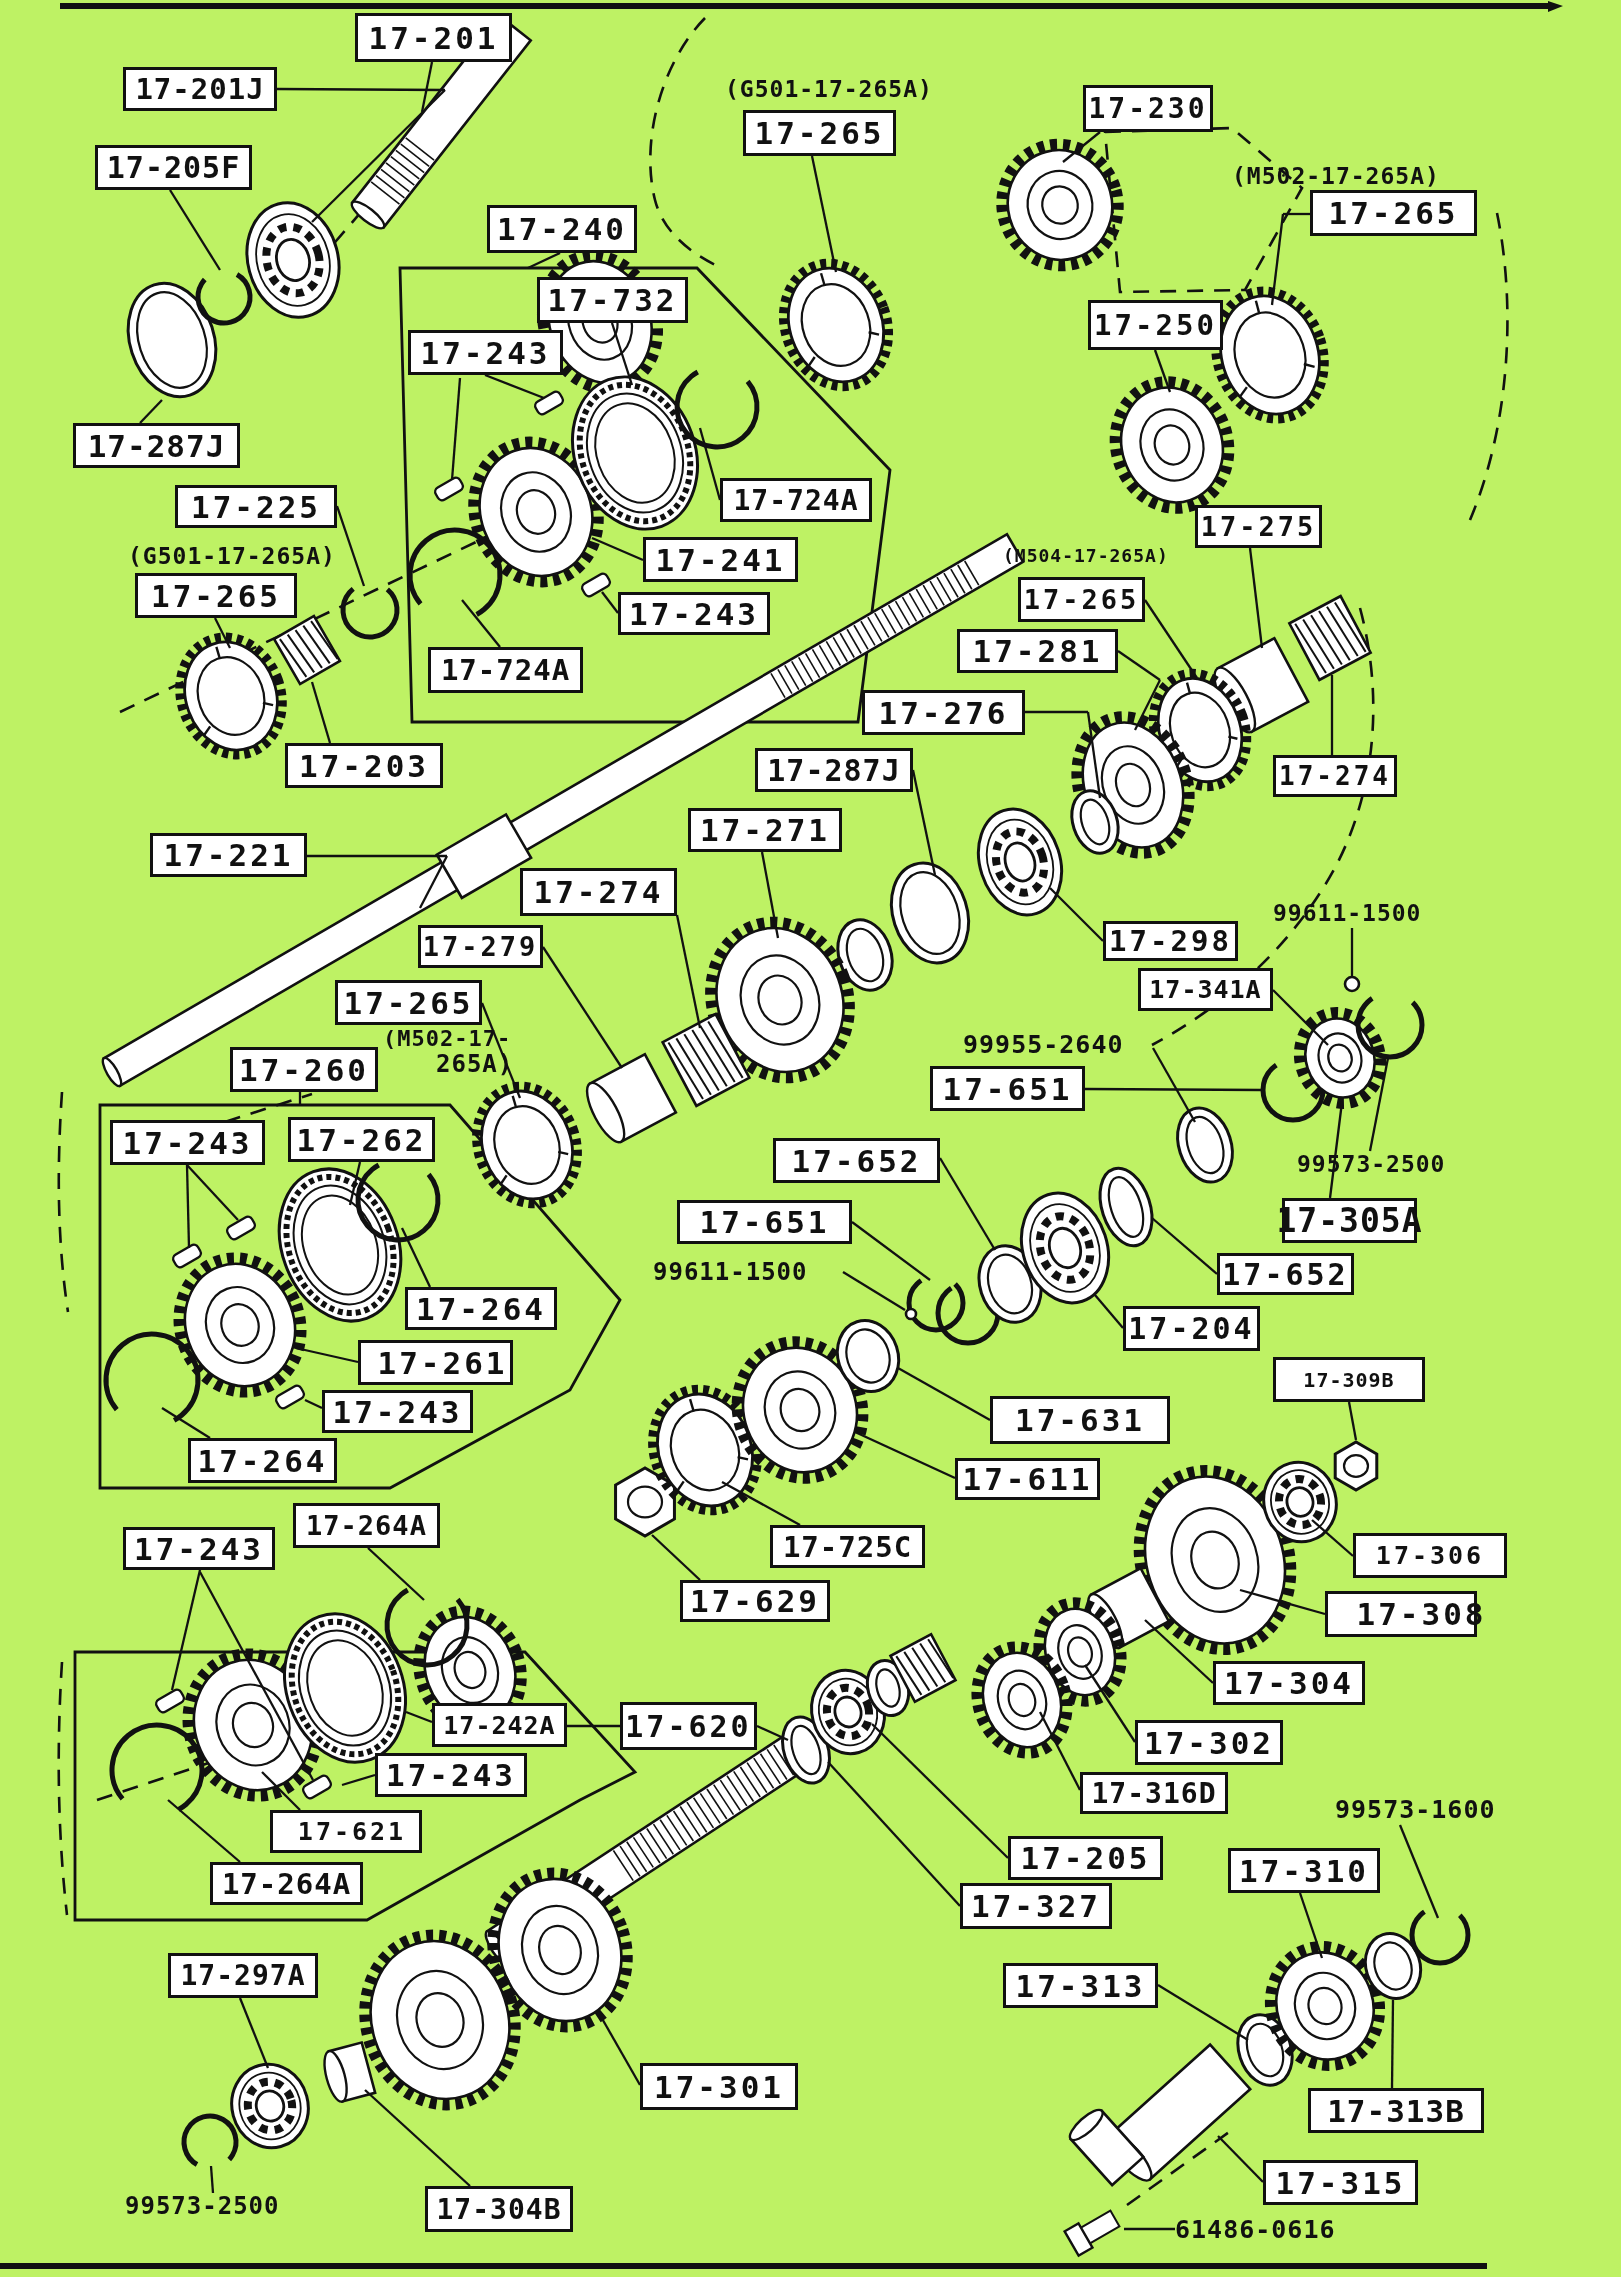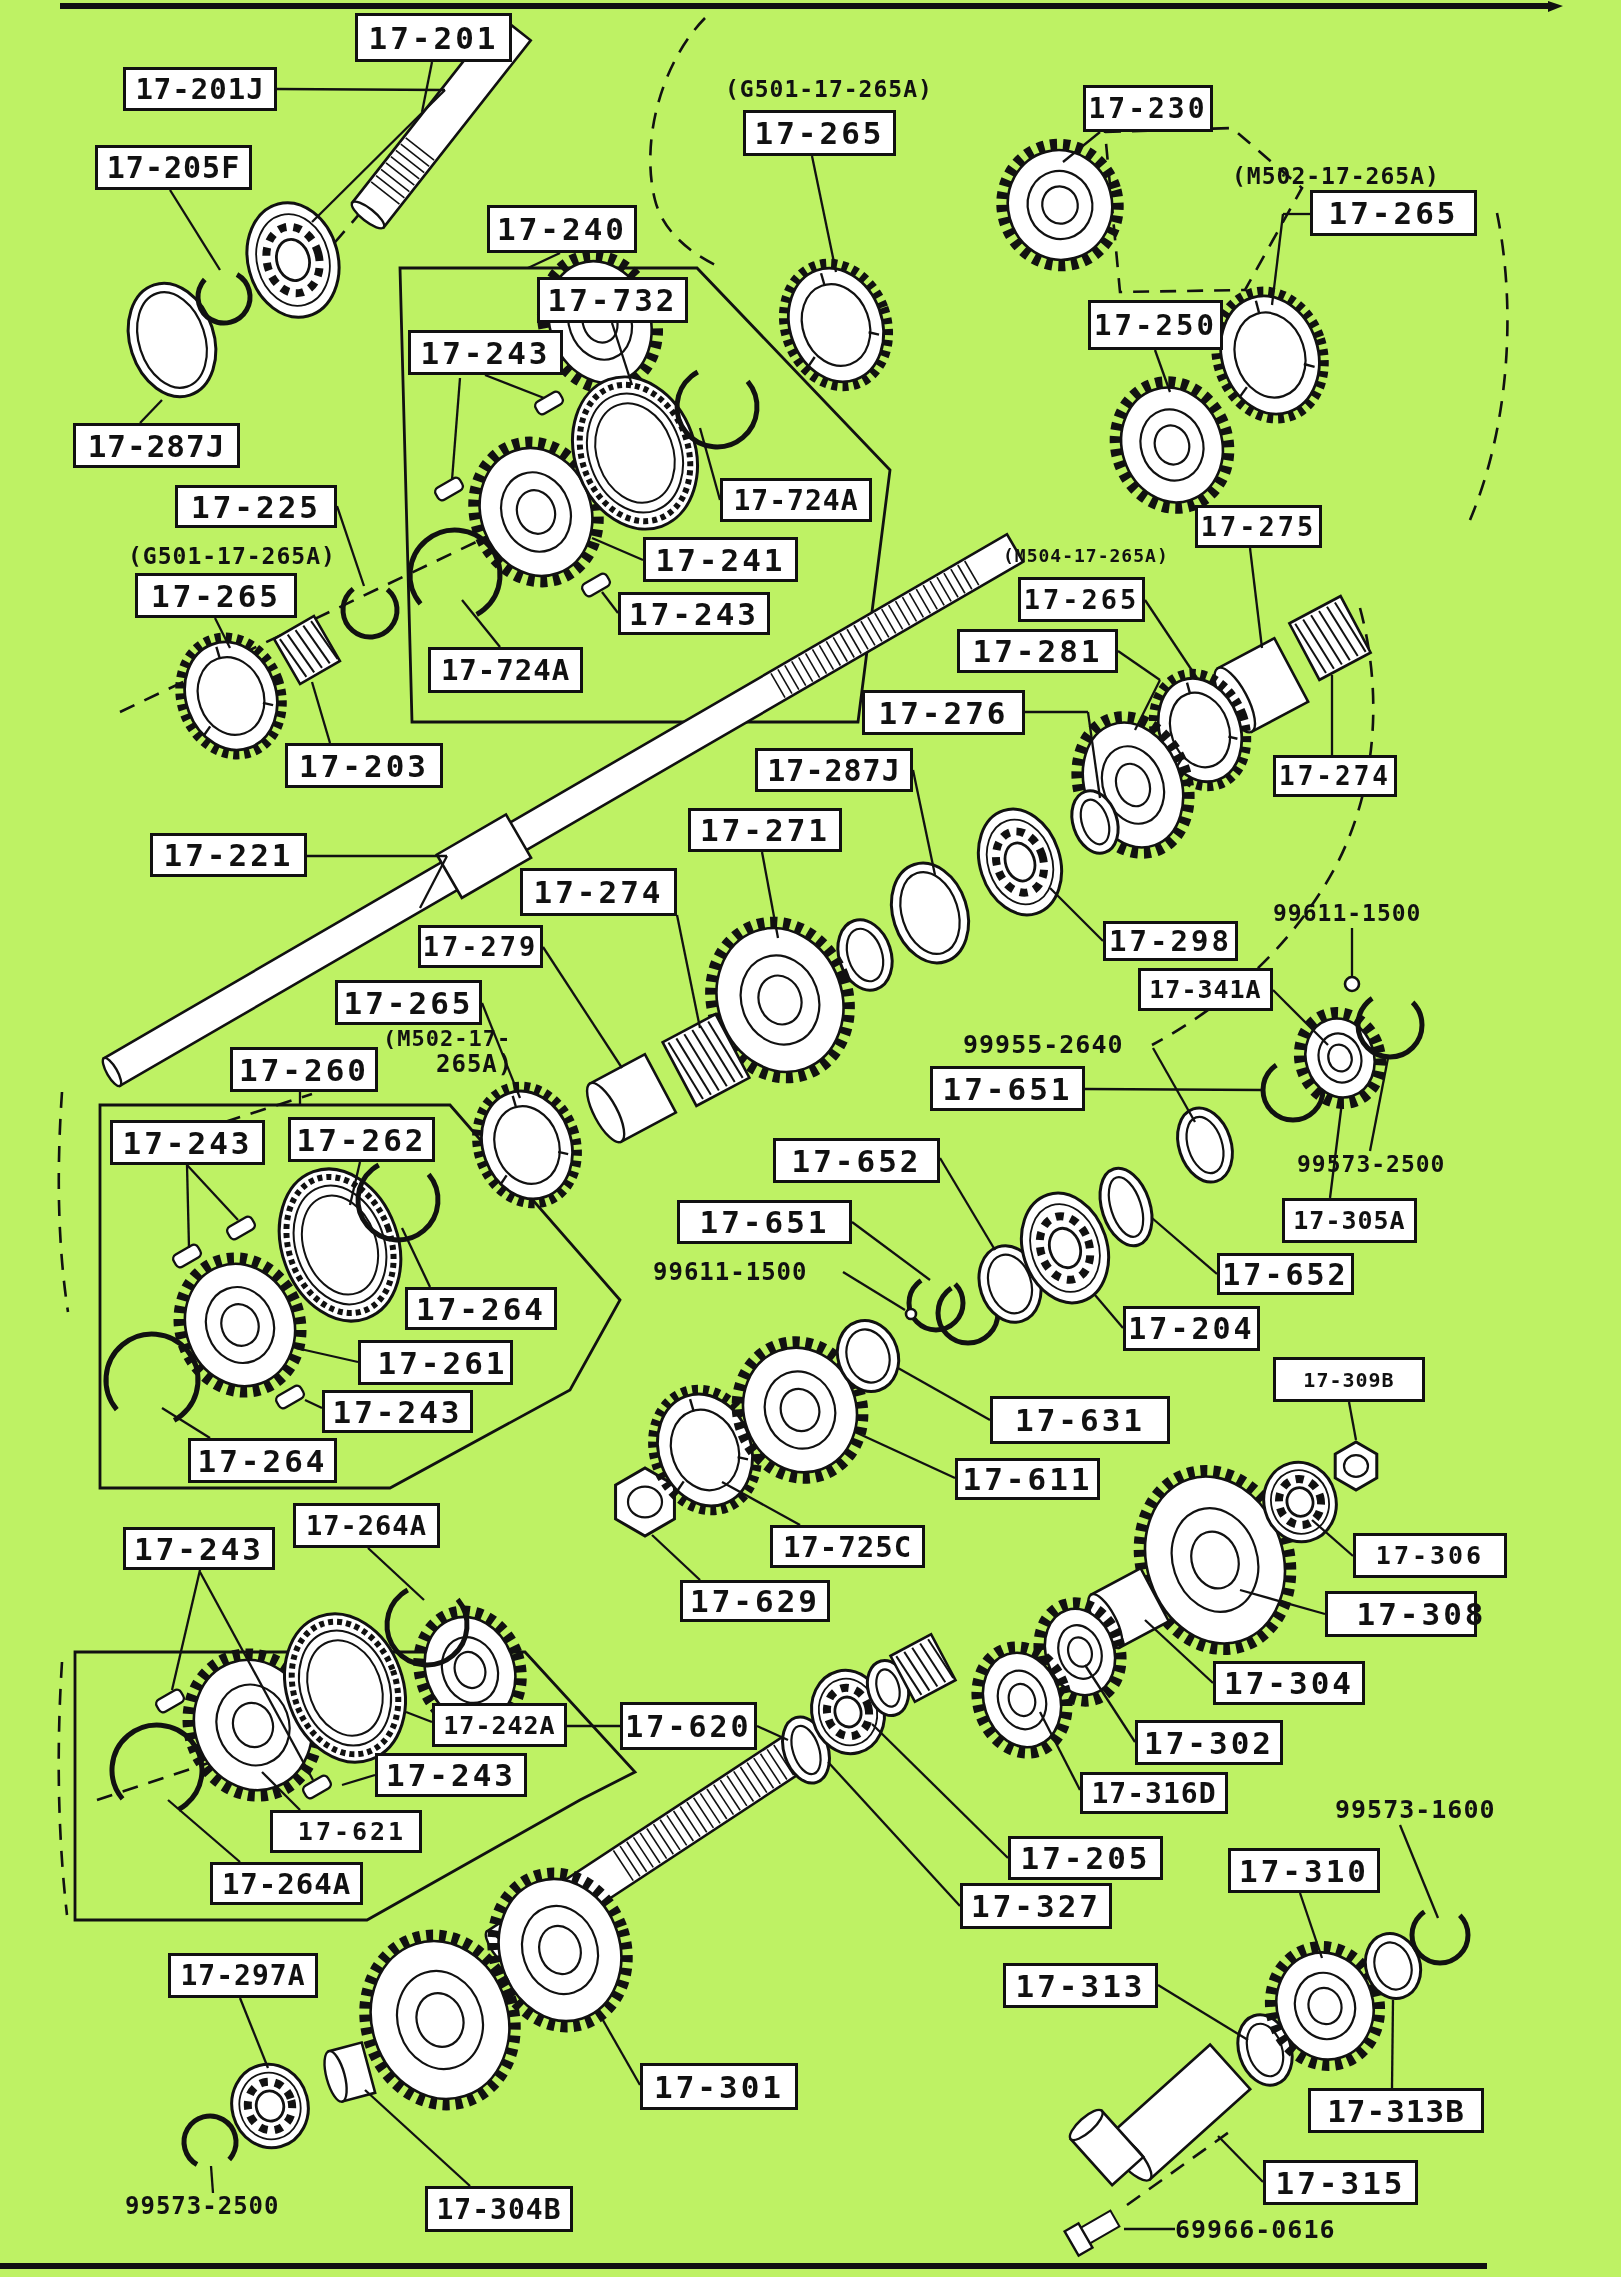--- a/index.html
+++ b/index.html
@@ -672,37 +672,37 @@
     <div class="plabel" style="left: 270px; top: 1810px; width: 152px; height: 43px; font-size: 25px; letter-spacing: 3px; padding-left: 12px;">17-621</div>
     <div class="plabel" style="left: 210px; top: 1862px; width: 153px; height: 43px; font-size: 29px; letter-spacing: 1px;">17-264A</div>
     <div class="plabel" style="left: 168px; top: 1953px; width: 150px; height: 45px; font-size: 28px; letter-spacing: 1px;">17-297A</div>
     <div class="plabel" style="left: 620px; top: 1702px; width: 137px; height: 48px; font-size: 30px; letter-spacing: 3px;">17-620</div>
     <div class="pcap" style="left: 653px; top: 1258px; width: 170px; height: 27px; font-size: 24px; letter-spacing: 1px;">99611-1500</div>
     <div class="plabel" style="left: 773px; top: 1138px; width: 167px; height: 45px; font-size: 31px; letter-spacing: 3px;">17-652</div>
     <div class="plabel" style="left: 677px; top: 1200px; width: 175px; height: 44px; font-size: 31px; letter-spacing: 3px;">17-651</div>
     <div class="plabel" style="left: 930px; top: 1066px; width: 155px; height: 45px; font-size: 31px; letter-spacing: 3px;">17-651</div>
     <div class="pcap" style="left: 963px; top: 1031px; width: 190px; height: 26px; font-size: 25px; letter-spacing: 1px;">99955-2640</div>
     <div class="pcap" style="left: 1297px; top: 1151px; width: 158px; height: 26px; font-size: 23px; letter-spacing: 1px;">99573-2500</div>
-    <div class="plabel" style="left: 1282px; top: 1198px; width: 135px; height: 45px; font-size: 25px; letter-spacing: 1px;">17-305A</div>
+    <div class="plabel" style="left: 1282px; top: 1198px; width: 135px; height: 45px; font-size: 33px; letter-spacing: 1px;">17-305A</div>
     <div class="plabel" style="left: 1217px; top: 1253px; width: 137px; height: 42px; font-size: 30px; letter-spacing: 3px;">17-652</div>
     <div class="plabel" style="left: 1123px; top: 1306px; width: 137px; height: 45px; font-size: 30px; letter-spacing: 3px;">17-204</div>
     <div class="plabel" style="left: 1273px; top: 1357px; width: 152px; height: 45px; font-size: 20px; letter-spacing: 1px;">17-309B</div>
     <div class="plabel" style="left: 990px; top: 1396px; width: 180px; height: 48px; font-size: 31px; letter-spacing: 3px;">17-631</div>
     <div class="plabel" style="left: 955px; top: 1458px; width: 145px; height: 42px; font-size: 31px; letter-spacing: 3px;">17-611</div>
     <div class="plabel" style="left: 770px; top: 1525px; width: 155px; height: 43px; font-size: 29px; letter-spacing: 1px;">17-725C</div>
     <div class="plabel" style="left: 680px; top: 1580px; width: 150px; height: 42px; font-size: 31px; letter-spacing: 3px;">17-629</div>
     <div class="plabel" style="left: 1353px; top: 1533px; width: 154px; height: 45px; font-size: 25px; letter-spacing: 3px; text-align: center;">17-306</div>
     <div class="plabel" style="left: 1325px; top: 1591px; width: 152px; height: 46px; font-size: 31px; letter-spacing: 3px; padding-left: 41px;">17-308</div>
     <div class="plabel" style="left: 1213px; top: 1661px; width: 152px; height: 44px; font-size: 31px; letter-spacing: 3px;">17-304</div>
     <div class="plabel" style="left: 1135px; top: 1720px; width: 148px; height: 45px; font-size: 31px; letter-spacing: 3px;">17-302</div>
     <div class="plabel" style="left: 1080px; top: 1772px; width: 148px; height: 42px; font-size: 28px; letter-spacing: 1px;">17-316D</div>
     <div class="pcap" style="left: 1335px; top: 1795px; width: 172px; height: 28px; font-size: 25px; letter-spacing: 1px;">99573-1600</div>
     <div class="plabel" style="left: 1228px; top: 1848px; width: 152px; height: 45px; font-size: 31px; letter-spacing: 3px;">17-310</div>
     <div class="plabel" style="left: 1008px; top: 1836px; width: 155px; height: 44px; font-size: 31px; letter-spacing: 3px;">17-205</div>
     <div class="plabel" style="left: 960px; top: 1883px; width: 152px; height: 46px; font-size: 31px; letter-spacing: 3px;">17-327</div>
     <div class="plabel" style="left: 1003px; top: 1963px; width: 155px; height: 45px; font-size: 31px; letter-spacing: 3px;">17-313</div>
     <div class="plabel" style="left: 1308px; top: 2088px; width: 176px; height: 45px; font-size: 31px; letter-spacing: 1px;">17-313B</div>
     <div class="plabel" style="left: 1263px; top: 2160px; width: 155px; height: 45px; font-size: 31px; letter-spacing: 3px;">17-315</div>
-    <div class="pcap" style="left: 1175px; top: 2215px; width: 172px; height: 28px; font-size: 25px; letter-spacing: 1px;">69966-0616</div>
+    <div class="pcap" style="left: 1175px; top: 2215px; width: 172px; height: 28px; font-size: 25px; letter-spacing: 1px;">61486-0616</div>
     <div class="plabel" style="left: 640px; top: 2063px; width: 158px; height: 47px; font-size: 31px; letter-spacing: 3px;">17-301</div>
     <div class="plabel" style="left: 425px; top: 2186px; width: 148px; height: 46px; font-size: 28px; letter-spacing: 1px;">17-304B</div>
     <div class="pcap" style="left: 125px; top: 2193px; width: 170px; height: 26px; font-size: 24px; letter-spacing: 1px;">99573-2500</div>
   </div>
 
 </body></html>

